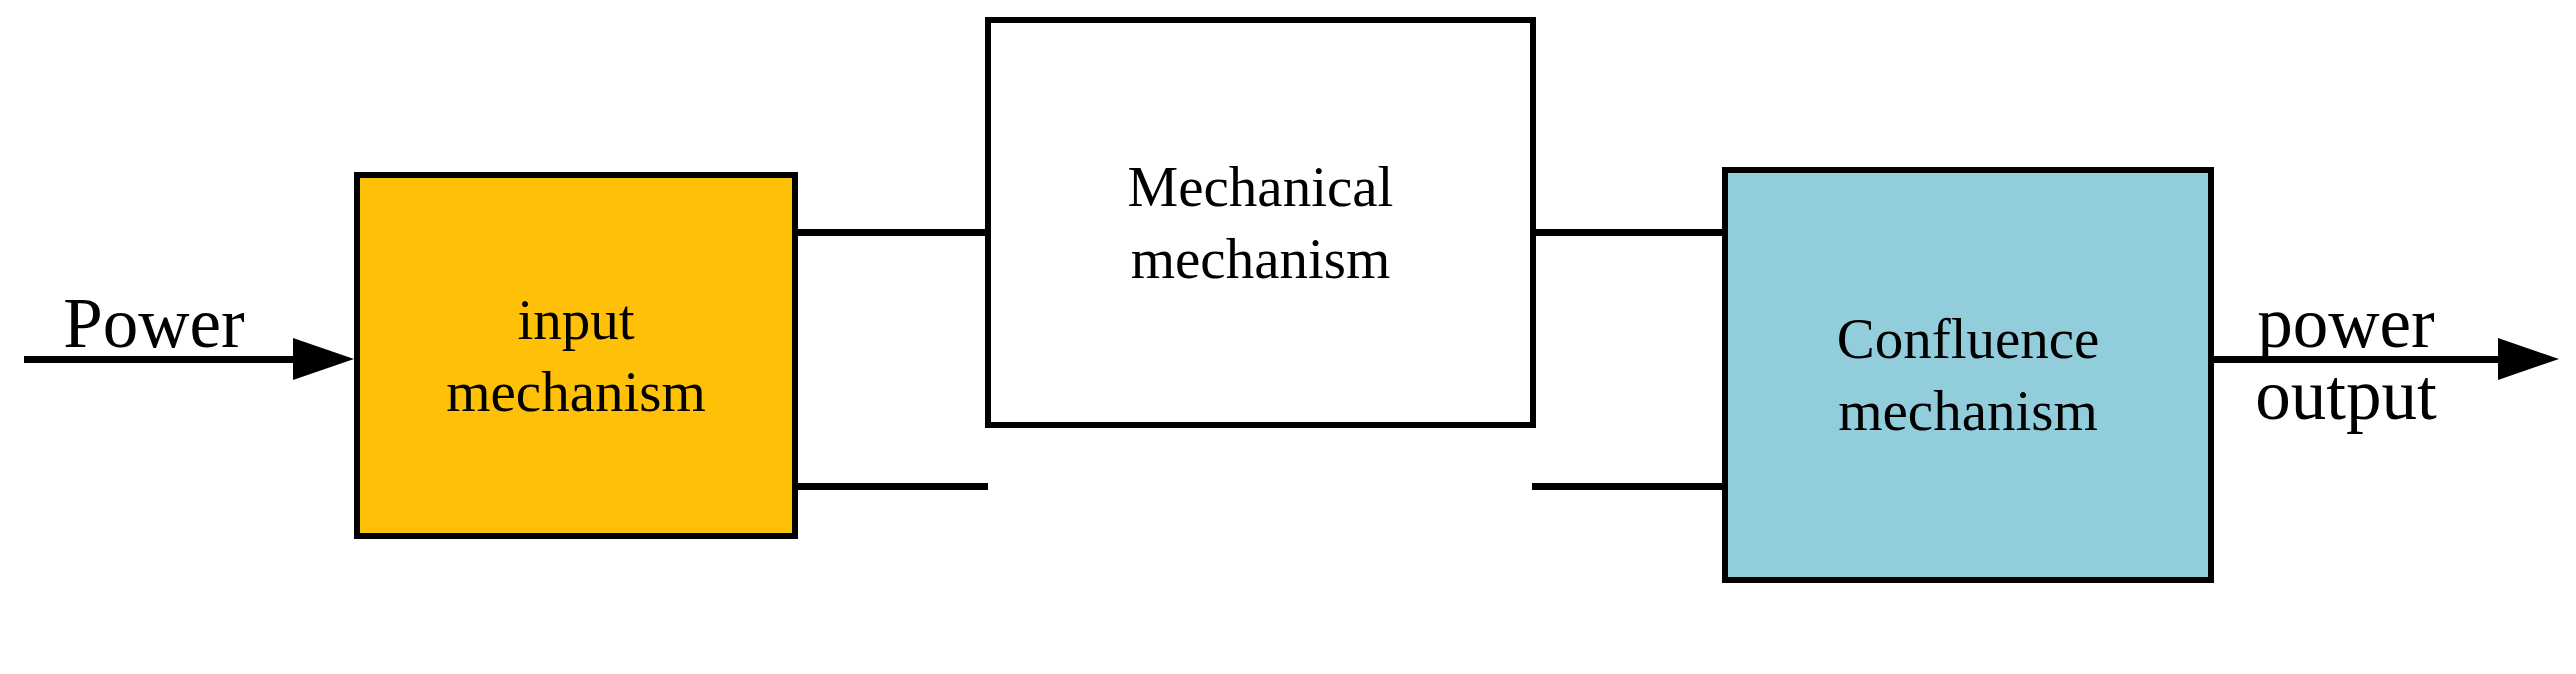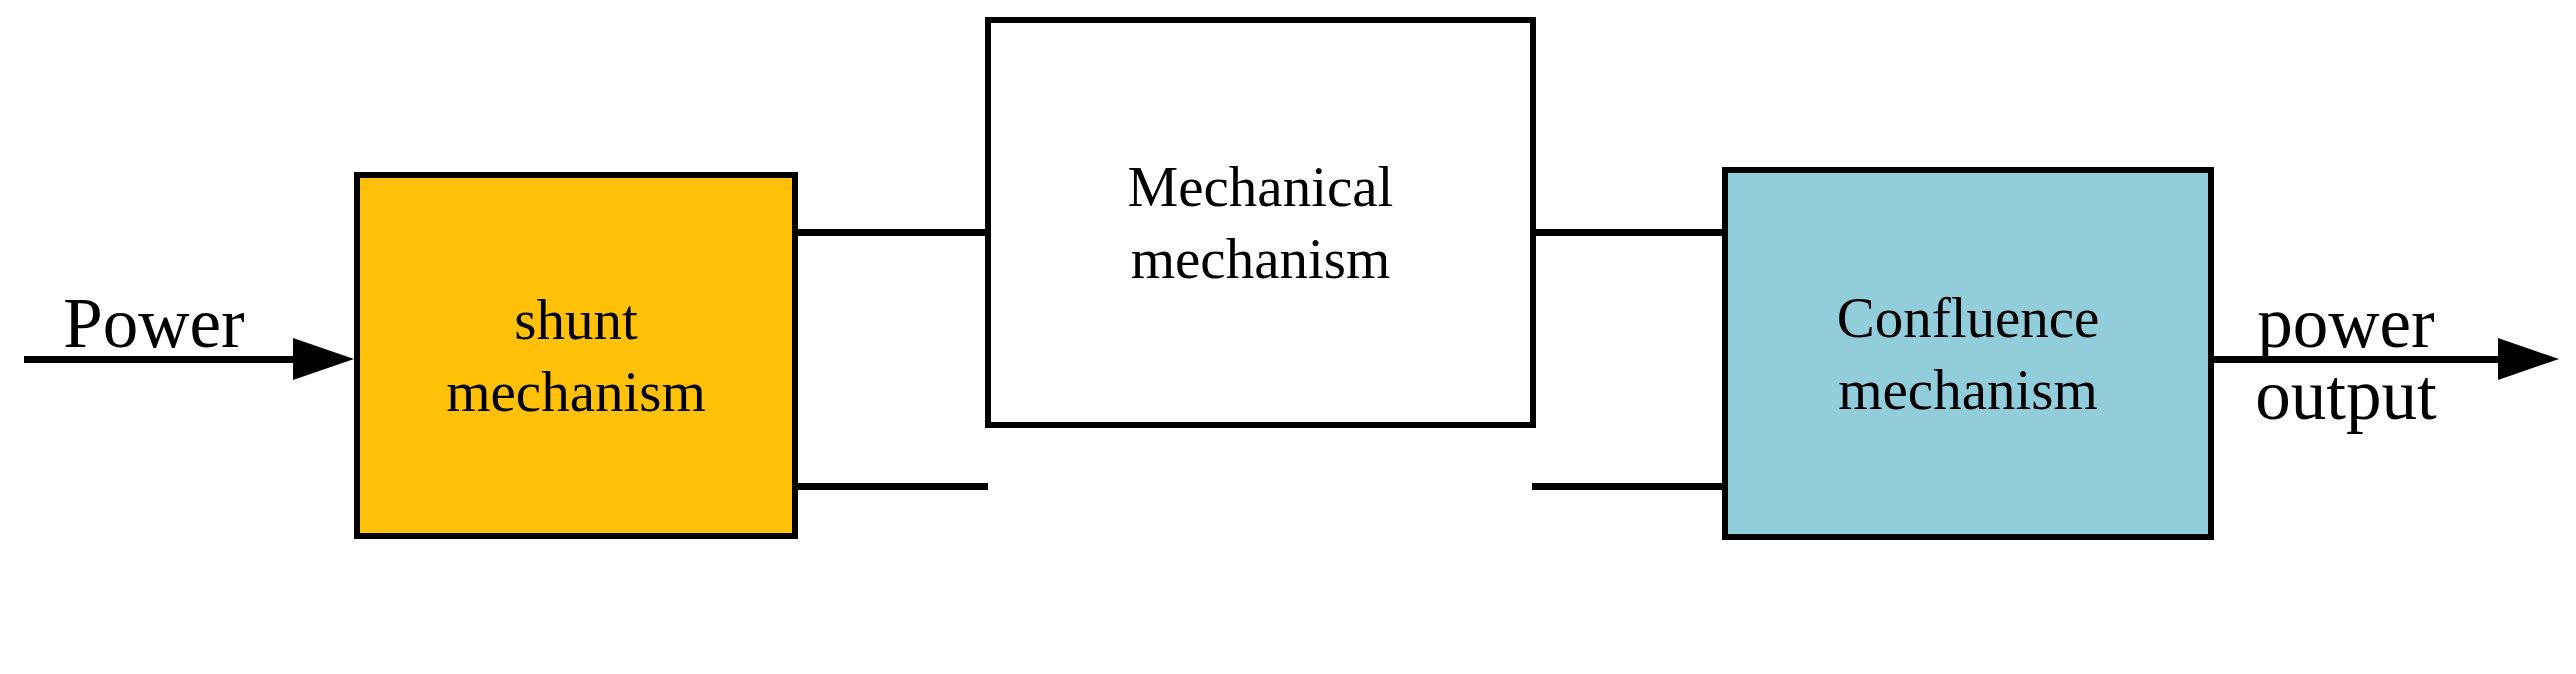--- a/index.html
+++ b/index.html
@@ -37,21 +37,21 @@
   .flowlabel{
     position:absolute;
     font-size:71px;line-height:72px;
     text-align:center;
     white-space:nowrap;
   }
   
   #node-shunt      {left:354px;  top:172px; width:444px; height:367px;}
   #node-varspeed   {left:985px; top:17px;  width:551px; height:411px;}
   #node-hydraulic  {left:985px; top:417px; width:551px; height:250px;}
-  #node-confluence {left:1722px; top:167px; width:492px; height:373px;}
+  #node-confluence {left:1722px; top:167px; width:492px; height:416px;}
   
   #edge-input        {left:24.4px;   top:356px; width:274px;}
   #arrow-input       {left:293px;  top:338px;}
   #edge-top-left     {left:793px;  top:229px; width:195px;}
   #edge-bottom-left  {left:793px;  top:483px; width:195px;}
   #edge-top-right    {left:1532px; top:229px; width:194px;}
   #edge-bottom-right {left:1532px; top:483px; width:194px;}
   #edge-output       {left:2211px; top:356px; width:290px;}
   #arrow-output      {left:2498px; top:338px;}
   
@@ -64,21 +64,21 @@
 <div class="canvas">
 
   <div class="flowlabel" id="label-input">
     <div>Power</div>
   </div>
 
   <div class="edge" id="edge-input"></div>
   <div class="arrowhead" id="arrow-input"></div>
 
   <div class="node" id="node-shunt" style="background-color: rgb(255, 193, 7);">
-    <div>shunt</div>
+    <div>input</div>
     <div>mechanism</div>
   </div>
 
   <div class="edge" id="edge-top-left"></div>
   <div class="edge" id="edge-bottom-left"></div>
 
   <div class="node" id="node-varspeed" style="background-color: rgb(255, 255, 255);">
     <div>Mechanical</div>
     <div>mechanism</div>
   </div>

